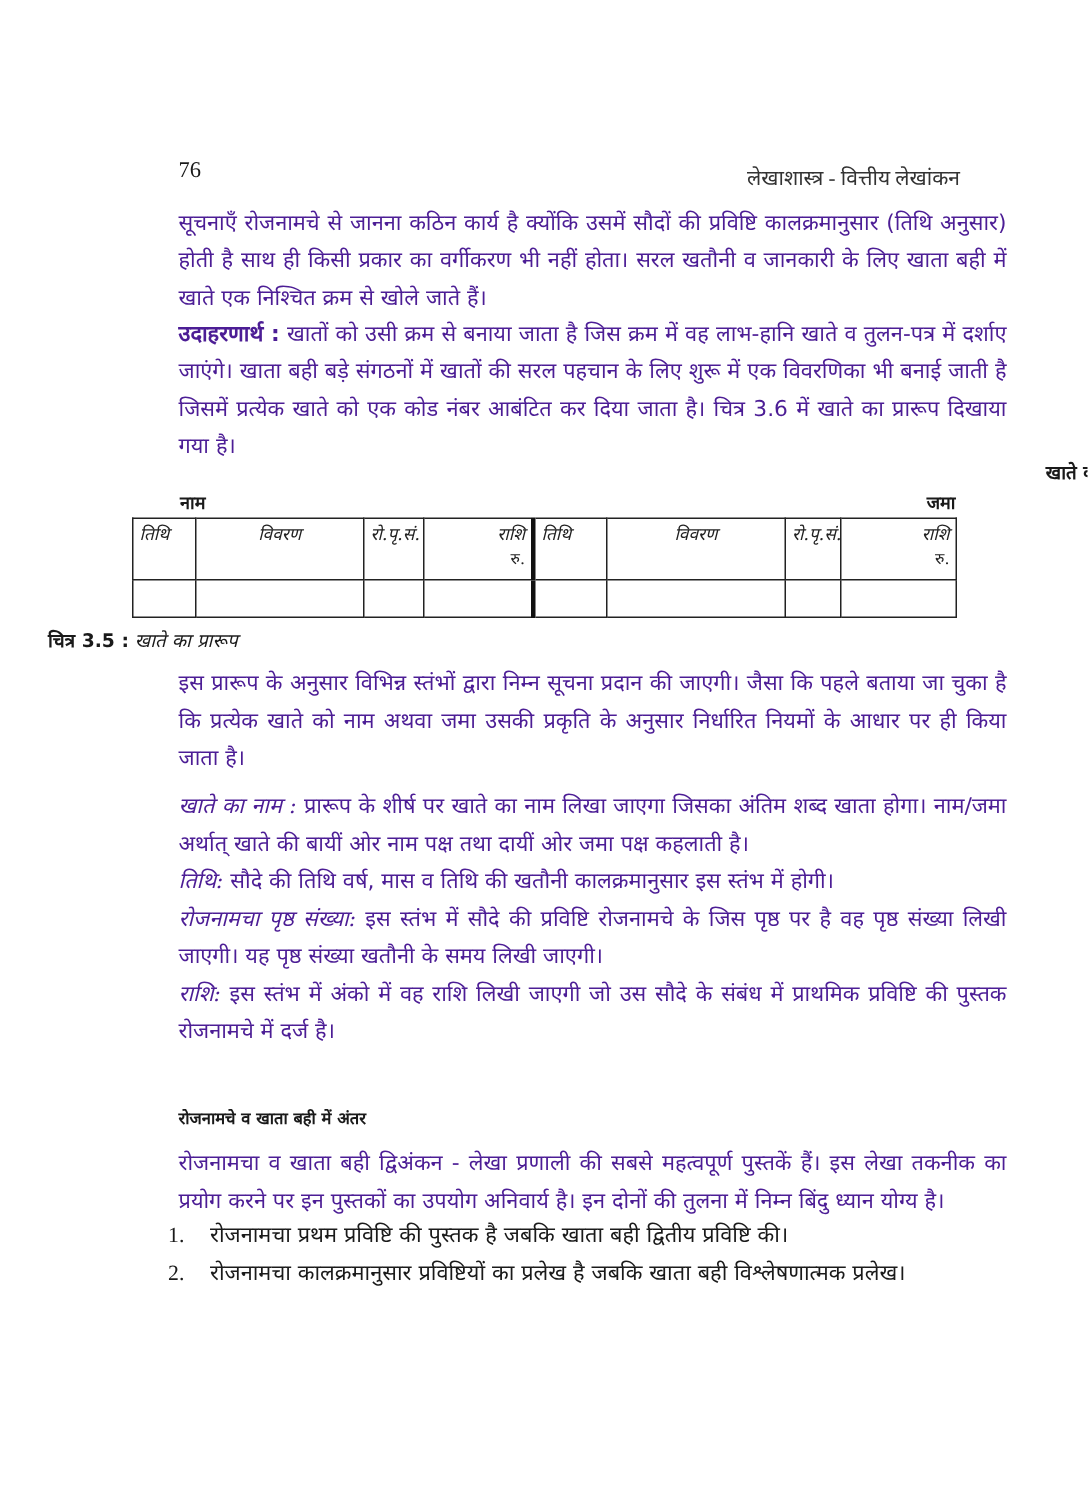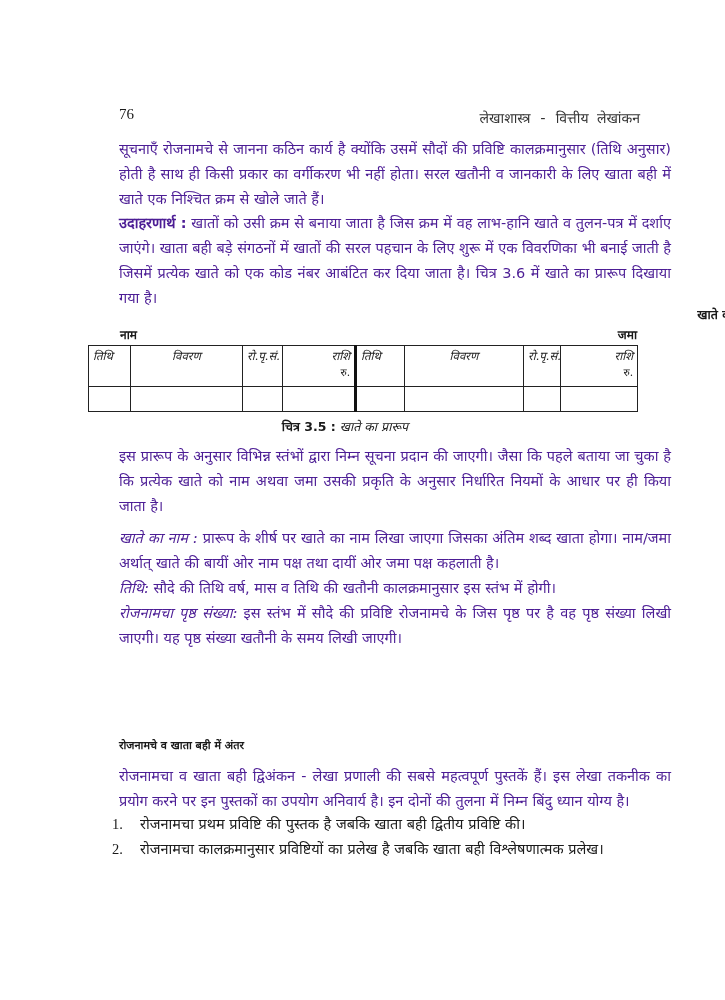--- a/index.html
+++ b/index.html
@@ -3,21 +3,21 @@
   <meta charset="utf-8">
   <style>
     html, body { margin: 0; padding: 0; background: #ffffff; }
     body {
       width: 725px; height: 1000px; position: relative; overflow: hidden;
       font-family: "DejaVu Serif", "Liberation Serif", serif;
       color: #1a1a1a;
     }
     .abs { position: absolute; margin-left: 32px; }
     .page-number { left: 87px; top: 106px; font-size: 15px; font-family: "Liberation Serif", serif; }
-    .running-head { right: 85px; top: 108px; font-size: 14px; font-family: Liberation Mono, monospace; color: #333; }
+    .running-head { right: 85px; top: 108px; font-size: 14px; font-family: Liberation Serif, serif; color: #333; }
     .para {
       left: 87px; width: 552px; font-size: 14.5px; line-height: 25px;
       font-family: "DejaVu Sans", sans-serif; text-align: justify; color: #4c1d95;
     }
     .para p { margin: 0 0 7px 0; }
     .para p.tight { margin-bottom: 0; }
     .term { font-style: italic; font-family: "DejaVu Serif", serif; }
     .bold { font-weight: bold; }
     .p1 { top: 137px; }
     .p2 { top: 211px; }
@@ -29,21 +29,21 @@
       border-collapse: collapse; table-layout: fixed;
       font-family: "DejaVu Serif", serif; font-style: italic; font-size: 11.5px; color: #222;
     }
     table.ledger td { border: 1.3px solid #222; vertical-align: top; padding: 2px 4px; }
     table.ledger tr.head td { height: 36px; }
     table.ledger tr.body td { height: 20px; }
     table.ledger td.c-center { text-align: center; }
     table.ledger td.c-right { text-align: right; }
     table.ledger td.divider { border-left: 3px solid #111; }
     .amt-unit { display: block; text-align: right; font-style: normal; font-size: 10.5px; margin-top: 2px; }
-    .fig-caption { left: 0; width: 626px; top: 418px; text-align: center; font-size: 12.5px; font-family: "DejaVu Sans", sans-serif; }
+    .fig-caption { left: 0; width: 626px; top: 418px; text-align: left; font-size: 12.5px; font-family: "DejaVu Sans", sans-serif; }
     .fig-caption .lbl { font-weight: bold; }
     .fig-caption .cap { font-style: italic; font-family: "DejaVu Serif", serif; }
     .p3 { top: 444px; }
     .section-heading { left: 87px; top: 737px; font-size: 11px; font-weight: bold; font-family: "DejaVu Sans", sans-serif; }
     .p4 { top: 764px; }
     .list { left: 112px; width: 540px; top: 812px; font-size: 14.5px; line-height: 25px; font-family: "DejaVu Sans", sans-serif; margin: 0; padding: 0; list-style: none; }
     .list li { display: flex; }
     .list .num { width: 28px; font-family: "Liberation Serif", serif; }
   </style>
 </head>
@@ -102,20 +102,21 @@
 <div class="abs fig-caption">
   <span class="lbl">चित्र 3.5 :</span>
   <span class="cap">खाते का प्रारूप</span>
 </div>
 
 <div class="abs para p3">
   <p>इस प्रारूप के अनुसार विभिन्न स्तंभों द्वारा निम्न सूचना प्रदान की जाएगी। जैसा कि पहले बताया जा चुका है कि प्रत्येक खाते को नाम अथवा जमा उसकी प्रकृति के अनुसार निर्धारित नियमों के आधार पर ही किया जाता है।</p>
   <p class="tight"><span class="term">खाते का नाम :</span><span> प्रारूप के शीर्ष पर खाते का नाम लिखा जाएगा जिसका अंतिम शब्द खाता होगा। नाम/जमा अर्थात् खाते की बायीं ओर नाम पक्ष तथा दायीं ओर जमा पक्ष कहलाती है।</span></p>
   <p class="tight"><span class="term">तिथि:</span><span> सौदे की तिथि वर्ष, मास व तिथि की खतौनी कालक्रमानुसार इस स्तंभ में होगी।</span></p>
   <p class="tight"><span class="term">रोजनामचा पृष्ठ संख्या:</span><span> इस स्तंभ में सौदे की प्रविष्टि रोजनामचे के जिस पृष्ठ पर है वह पृष्ठ संख्या लिखी जाएगी। यह पृष्ठ संख्या खतौनी के समय लिखी जाएगी।</span></p>
+  <p class="tight"><span class="term">राशि:</span><span> इस स्तंभ में अंको में वह राशि लिखी जाएगी जो उस सौदे के संबंध में प्राथमिक प्रविष्टि की पुस्तक रोजनामचे में दर्ज है।</span></p>
 </div>
 
 <div class="abs section-heading">रोजनामचे व खाता बही में अंतर</div>
 
 <div class="abs para p4">
   <p class="tight">रोजनामचा व खाता बही द्विअंकन - लेखा प्रणाली की सबसे महत्वपूर्ण पुस्तकें हैं। इस लेखा तकनीक का प्रयोग करने पर इन पुस्तकों का उपयोग अनिवार्य है। इन दोनों की तुलना में निम्न बिंदु ध्यान योग्य है।</p>
 </div>
 
 <ul class="abs list">
   <li>

